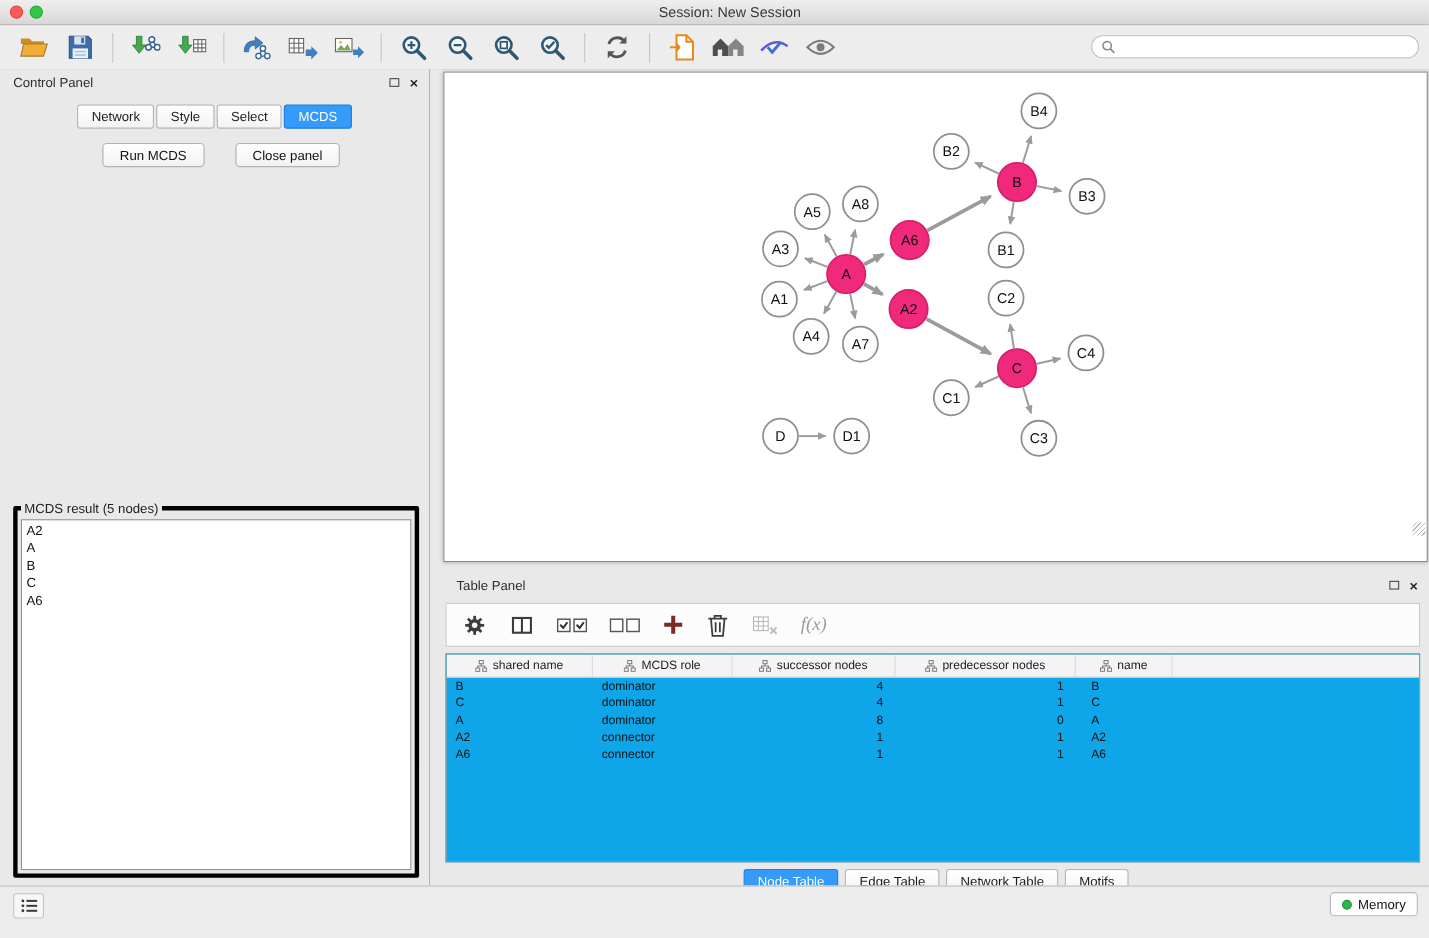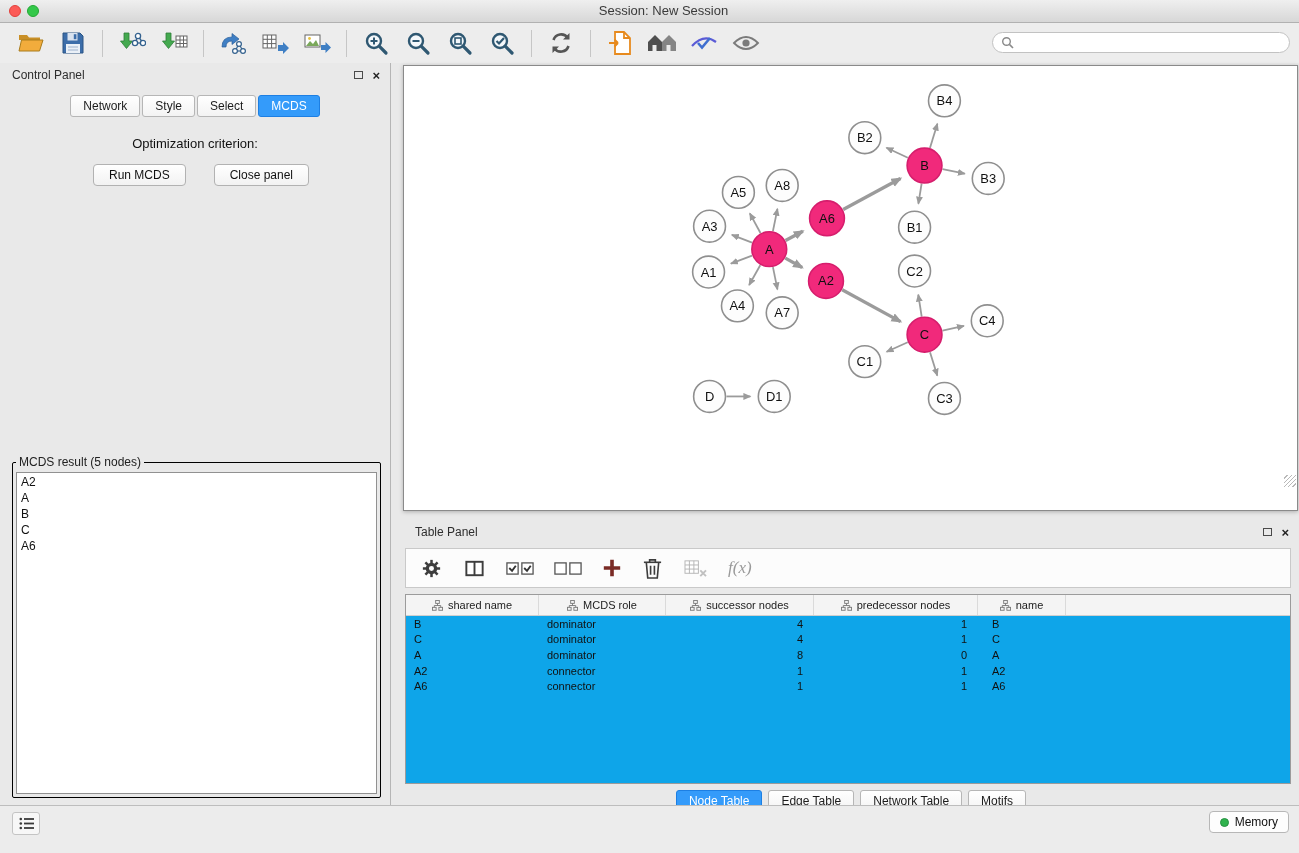--- a/index.html
+++ b/index.html
@@ -32,21 +32,21 @@
   .seg-tabs{display:flex;justify-content:center;gap:2px;margin-top:8px;}
   .seg-tab{background:linear-gradient(#ffffff,#f3f3f3);border:1px solid #b6b6b6;border-radius:3px;font-size:12px;color:#1c1c1c;padding:3px 12px;}
   .seg-tab.active{background:#349bfa;border-color:#1d7fe3;color:#fff;}
   .opt-label{text-align:center;font-size:13px;color:#111;margin-top:19px;}
   .dropdown{margin:8px auto 0;width:313px;height:22px;background:#fff;border:1px solid #b2b2b2;border-radius:4px;position:relative;display:flex;align-items:center;font-size:12px;color:#111;padding-left:8px;box-sizing:border-box;}
   .stepper{position:absolute;right:0;top:-1px;width:18px;height:22px;background:linear-gradient(#72b7fa,#2f7cf0);border:1px solid #1d6fdd;border-radius:0 4px 4px 0;display:flex;flex-direction:column;align-items:center;justify-content:center;gap:2px;}
   .arr-up{width:0;height:0;border-left:3.5px solid transparent;border-right:3.5px solid transparent;border-bottom:4px solid #fff;}
   .arr-dn{width:0;height:0;border-left:3.5px solid transparent;border-right:3.5px solid transparent;border-top:4px solid #fff;}
   .cp-buttons{display:flex;justify-content:center;gap:16px;margin-top:13px;}
   .cp-buttons .btn{font-size:12px;color:#111;background:linear-gradient(#ffffff,#f2f2f2);border:1px solid #b2b2b2;border-radius:4px;padding:3px 15px;font-family:"Liberation Sans",sans-serif;margin-left:12px;}
-  .result-box{position:absolute;left:12px;right:9px;top:392px;bottom:22px;border:1px solid #000000;border-radius:2px;margin:0;padding:3px;}
+  .result-box{position:absolute;left:12px;right:9px;top:392px;bottom:22px;border:4px solid #000000;border-radius:2px;margin:0;padding:3px;}
   .result-box legend{font-size:12px;color:#222;padding:0 3px;}
   .result-list{width:100%;height:100%;box-sizing:border-box;background:#fff;border:1px solid #919191;font-size:12px;color:#111;padding:1px 4px;overflow:hidden;}
   .result-item{line-height:16px;}
 
   
   .right-area{position:absolute;left:391px;top:0;right:0;bottom:0;background:#e9e9e9;}
 
   
   .net-window{position:absolute;left:12px;top:2px;right:1px;height:446px;background:#fff;border:1px solid #8a8a8a;box-sizing:border-box;box-shadow:0 1px 4px rgba(0,0,0,0.25);}
   .net-titlebar{height:21px;background:linear-gradient(#f0f0f0,#d8d8d8);border-bottom:1px solid #aaa;text-align:center;font-size:12px;line-height:21px;color:#3a3a3a;position:relative;}
@@ -256,21 +256,20 @@
           <span class="float-ico"></span>
           <span class="close-ico">×</span>
         </span>
       </div>
       <div class="seg-tabs" id="cp-tabs">
           <div class="seg-tab">Network</div>
           <div class="seg-tab">Style</div>
           <div class="seg-tab">Select</div>
           <div class="seg-tab active">MCDS</div>
         </div>
-      <div class="opt-label">Optimization criterion:</div>
       <div class="cp-buttons">
         <button class="btn">Run MCDS</button>
         <button class="btn">Close panel</button>
       </div>
       <fieldset class="result-box">
         <legend>MCDS result (5 nodes)</legend>
         <div class="result-list" id="result-list">
             <div class="result-item">A2</div>
             <div class="result-item">A</div>
             <div class="result-item">B</div>

